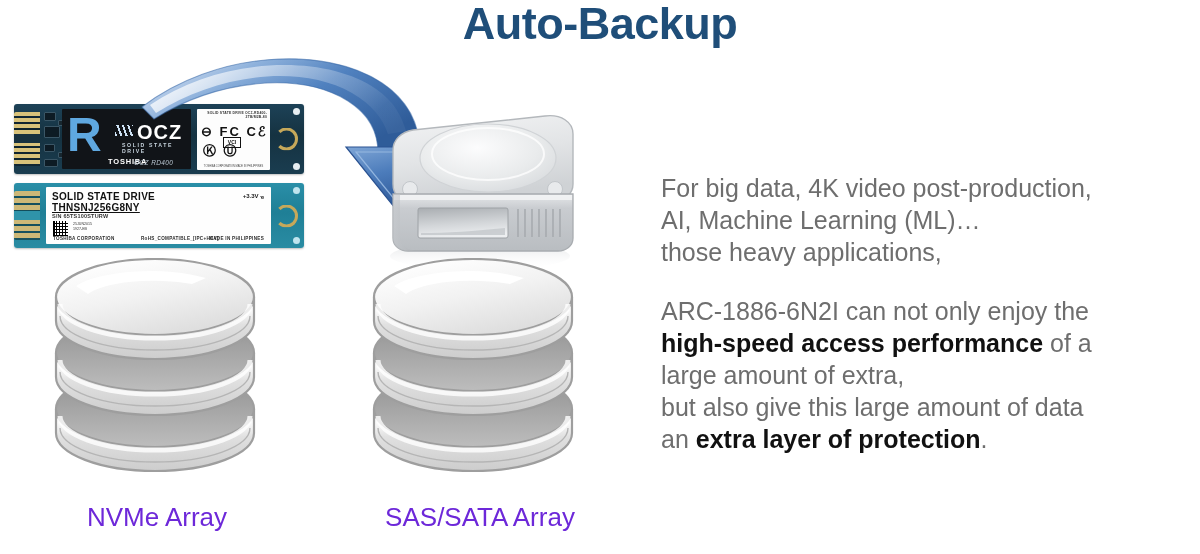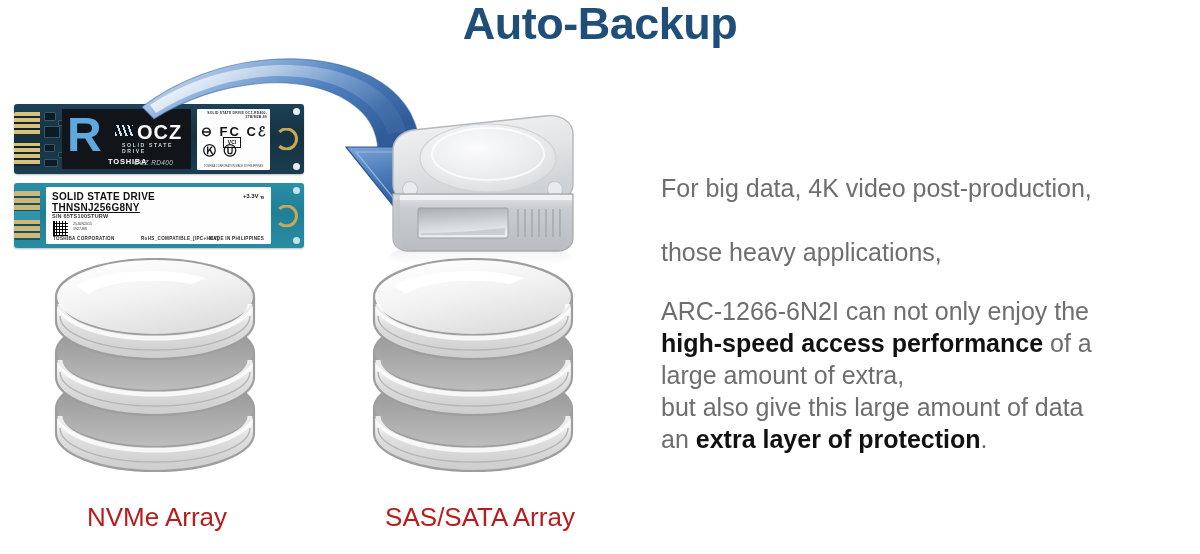--- a/index.html
+++ b/index.html
@@ -360,21 +360,21 @@
   
   .stack-wrap { position: absolute; width: 230px; height: 235px; }
   .stack-nvme { left: 40px; top: 258px; }
   .stack-sas  { left: 358px; top: 258px; }
 
   .stack-label {
     position: absolute;
     width: 260px;
     text-align: center;
     font-size: 26px;
-    color: #b91c1c;
+    color: #6d28d9;
     top: 502px;
   }
   .label-nvme { left: 27px; }
   .label-sas  { left: 350px; }
 
   
   .copy {
     position: absolute;
     left: 661px;
     top: 172px;
@@ -628,26 +628,26 @@
       </g>
     </svg>
   </div>
 
   <div class="stack-label label-nvme">NVMe Array</div>
   <div class="stack-label label-sas">SAS/SATA Array</div>
 
   <div class="copy">
     <p>
       <span>For big data, 4K video post-production,</span><br>
-      <br>
+      <span>AI, Machine Learning (ML)…</span><br>
       <span>those heavy applications,</span>
     </p>
     <span class="gap"></span>
     <p>
-      <span>ARC-1266-6N2I can not only enjoy the</span><br>
+      <span>ARC-1886-6N2I can not only enjoy the</span><br>
       <span class="blk">high-speed access performance</span><span> of a</span><br>
       <span>large amount of extra,</span><br>
       <span>but also give this large amount of data</span><br>
       <span>an </span><span class="blk">extra layer of protection</span><span>.</span>
     </p>
   </div>
 
 </div>
 
 </body></html>

